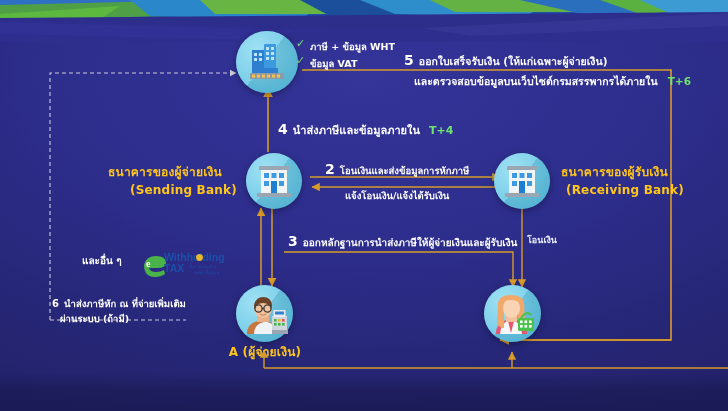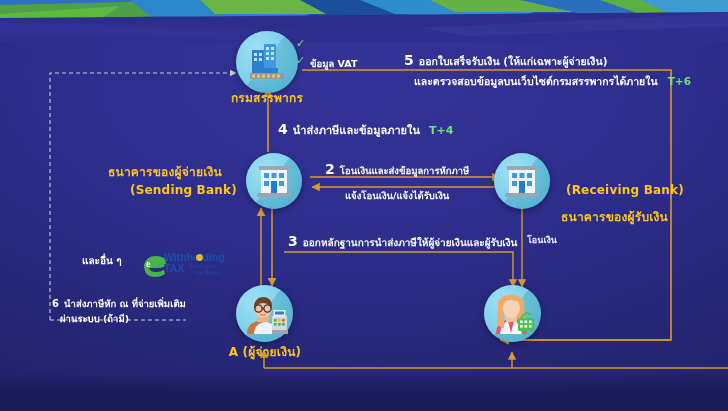--- a/index.html
+++ b/index.html
@@ -106,20 +106,21 @@
 
     <path d="M522,208 L522,287" fill="none" stroke="#d79b2a" stroke-width="1.4" marker-end="url(#ar)"></path>
 
     <path d="M671,340 L500,340" fill="none" stroke="#d79b2a" stroke-width="1.6"></path>
     <path d="M264,368 L264,350" fill="none" stroke="#d79b2a" stroke-width="1.4" marker-end="url(#ar)"></path>
     <path d="M264,368 L728,368" fill="none" stroke="#d79b2a" stroke-width="1.4"></path>
     <path d="M512,368 L512,352" fill="none" stroke="#d79b2a" stroke-width="1.4" marker-end="url(#ar)"></path>
   </svg>
 
   <div class="chk" style="left:296px;top:37px;">✓</div>
+  <div class="chkt" style="left:310px;top:39px;">ภาษี + ข้อมูล WHT</div>
   <div class="chk" style="left:296px;top:54px;">✓</div>
   <div class="chkt" style="left:310px;top:56px;">ข้อมูล VAT</div>
 
   <div class="txt" style="left:404px;top:50px;">
     <span class="stepno">5</span>
     <span class="white" style="font-size:10.5px;">ออกใบเสร็จรับเงิน (ให้แก่เฉพาะผู้จ่ายเงิน)</span>
   </div>
   <div class="txt" style="left:414px;top:70px;">
     <span class="white" style="font-size:10.5px;">และตรวจสอบข้อมูลบนเว็บไซต์กรมสรรพากรได้ภายใน</span>
     <span class="green" style="font-size:10.5px;margin-left:5px;">T+6</span>
@@ -142,21 +143,20 @@
         <rect x="13" y="16" width="3" height="3" fill="#bfe4fa"></rect>
       <rect x="4" y="31" width="34" height="6" fill="#8e9aa6"></rect>
       <rect x="6" y="32.6" width="3" height="3" fill="#f6c24a"></rect>
       <rect x="11" y="32.6" width="3" height="3" fill="#f6c24a"></rect>
       <rect x="16" y="32.6" width="3" height="3" fill="#f6c24a"></rect>
       <rect x="21" y="32.6" width="3" height="3" fill="#f6c24a"></rect>
       <rect x="26" y="32.6" width="3" height="3" fill="#f6c24a"></rect>
       <rect x="31" y="32.6" width="3" height="3" fill="#f6c24a"></rect>
     </svg>
   </div>
-  <div class="lbl ctr" style="left:197px;top:88px;width:140px;font-size:12px;">กรมสรรพากร</div>
 
   <div class="txt" style="left:278px;top:119px;">
     <span class="stepno">4</span>
     <span class="white" style="font-size:11px;">นำส่งภาษีและข้อมูลภายใน</span>
     <span class="green" style="font-size:11px;margin-left:4px;">T+4</span>
   </div>
 
   <div class="node" style="left:246px;top:153px;width:56px;height:56px;">
     <svg width="36" height="34" viewBox="0 0 36 34">
       <rect x="3" y="2" width="30" height="4" fill="#9aa6b2"></rect>
@@ -185,21 +185,21 @@
       <rect x="5" y="6" width="26" height="23" fill="#f2f5f8"></rect>
       <rect x="1" y="29" width="34" height="4" fill="#9aa6b2"></rect>
       <rect x="8" y="9" width="5" height="5" fill="#3e9ae0"></rect>
       <rect x="15.5" y="9" width="5" height="5" fill="#3e9ae0"></rect>
       <rect x="23" y="9" width="5" height="5" fill="#3e9ae0"></rect>
       <rect x="8" y="17" width="5" height="5" fill="#3e9ae0"></rect>
       <rect x="23" y="17" width="5" height="5" fill="#3e9ae0"></rect>
       <rect x="15" y="17" width="6" height="12" fill="#1e7fd0"></rect>
     </svg>
   </div>
-  <div class="lbl" style="left:561px;top:162px;font-size:12px;margin-top:45px;">ธนาคารของผู้รับเงิน</div>
+  <div class="lbl" style="left:561px;top:162px;font-size:12px;">ธนาคารของผู้รับเงิน</div>
   <div class="lbl" style="left:566px;top:183px;font-size:12px;">(Receiving Bank)</div>
 
   <div class="txt white" style="left:82px;top:253px;font-size:10px;">และอื่น ๆ</div>
 
   <div class="ewht">
     <svg width="88" height="28" viewBox="0 0 88 28">
       <path d="M2,15 q2,-9 12,-9 q10,0 10,7 q0,5 -9,5 l-8,0 q1,4 7,4 q5,0 8,-2 l1,4 q-4,3 -10,3 q-11,0 -11,-12 z" fill="#49b349"></path>
       <text x="4" y="17" font-size="10" font-weight="bold" fill="#ffffff" font-family="'Liberation Serif',serif">e</text>
       <text x="22" y="11" font-size="10.5" font-weight="bold" fill="#1b4fa8" font-family="'Liberation Sans',sans-serif">Withholding</text>
       <circle cx="57.5" cy="7.5" r="3.4" fill="#e8b92a"></circle>

